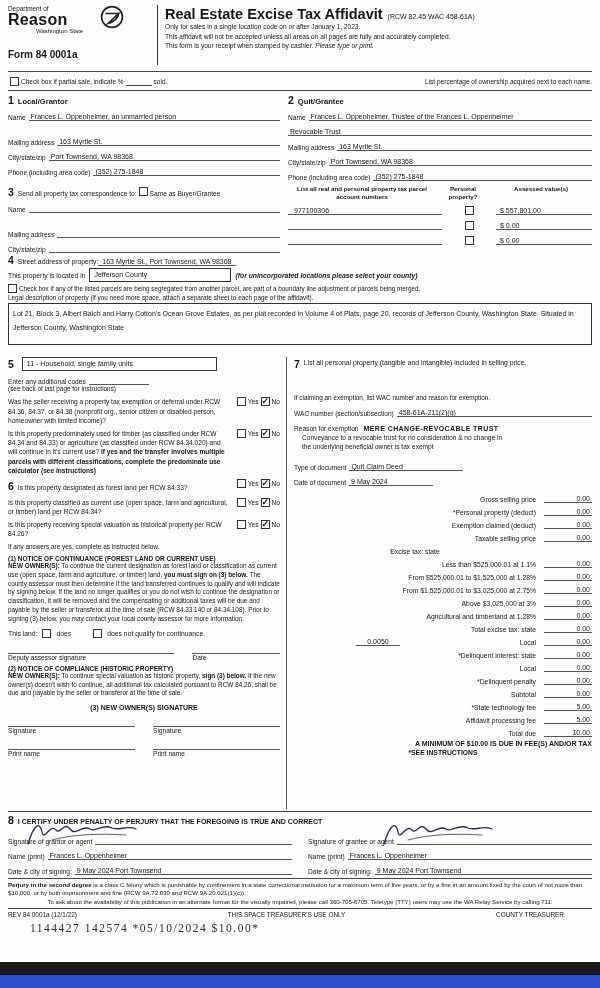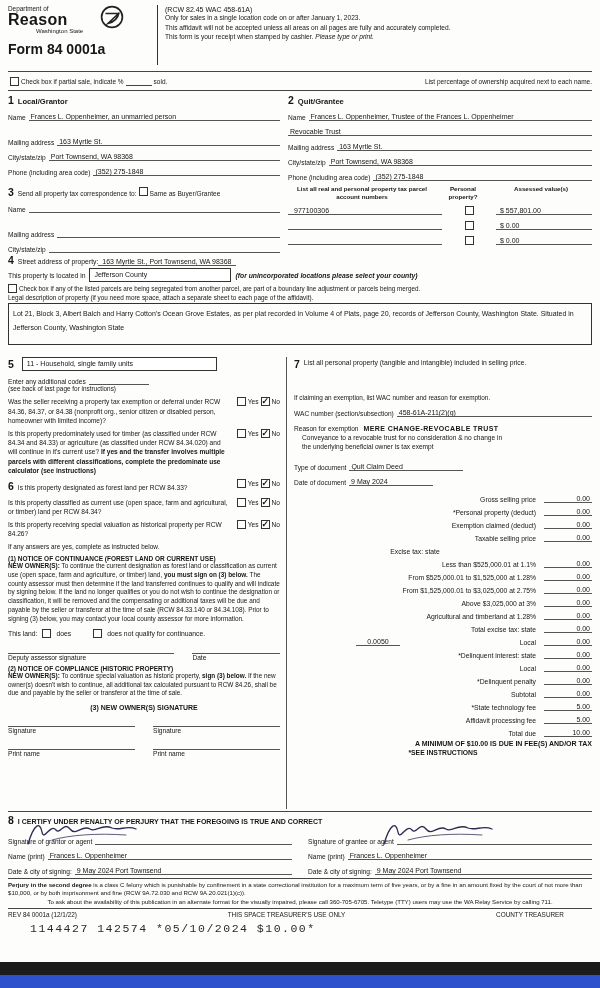--- a/index.html
+++ b/index.html
@@ -8,21 +8,21 @@
   .hr{border-top:1px solid #444;margin:2px 0}
   b{font-weight:bold}
   i{font-style:italic}
 
   
   .header{display:flex;height:64px}
   .hleft{width:142px;flex:none;position:relative}
   .dept{font-size:6.4px}
   .rev{font-size:16px;font-weight:bold;letter-spacing:.3px;line-height:1}
   .wastate{font-size:6px;margin-left:28px}
-  .formno{font-size:14px;font-weight:bold;margin-top:7px}
+  .formno{font-size:10px;font-weight:bold;margin-top:15px}
   .logo{position:absolute;top:0;left:92px;width:24px;height:24px}
   .vdiv{border-left:1px solid #333;margin:0 7px;height:60px}
   .hright{flex:1;padding-top:1px}
   .titlerow{display:flex;align-items:baseline;gap:5px}
   .title{font-size:14.5px;font-weight:bold;white-space:nowrap}
   .rcw{font-size:7px}
   .note{font-size:6.6px;line-height:1.45}
 
   
   .cb{display:inline-block;flex:none;width:7px;height:7px;border:1px solid #333;background:#fff;font-size:9px;line-height:6px;text-align:center;overflow:visible;margin:0 2px;vertical-align:-1px}
@@ -98,21 +98,21 @@
   .s8cols{display:flex;gap:16px;margin-top:6px}
   .s8col{flex:1}
   .sigline{position:relative}
   .scrawl{position:absolute;left:14px;bottom:-3px;width:120px;height:30px;overflow:visible}
 
   .perjury{font-size:6.1px;line-height:1.3;margin-top:1px}
   .altfmt{font-size:6.1px;line-height:1.3;text-align:center;margin-top:1px}
   .revrow{display:flex;font-size:6.4px;align-items:center;margin-top:2px}
   .revrow .mid{flex:1;text-align:center}
   .revrow .right{margin-right:28px}
-  .stamp{font-family:Liberation Mono, monospace;font-size:11.5px;letter-spacing:1.5px;color:#2b2b2b;margin-top:4px;padding-left:22px}
+  .stamp{font-family:Liberation Serif, serif;font-size:11.5px;letter-spacing:1.5px;color:#2b2b2b;margin-top:4px;padding-left:22px}
   .bars{position:absolute;left:0;right:0;bottom:0}
   .bar-black{height:13px}
   .bar-blue{height:13px}
 </style>
 </head>
 <body>
 
 <div class="page">
 
   <div class="header">
@@ -122,20 +122,21 @@
       <div class="wastate">Washington State</div>
       <svg class="logo" viewBox="0 0 24 24">
         <circle cx="12" cy="12" r="10.4" fill="none" stroke="#222" stroke-width="1.7"></circle>
         <path d="M5.5 8.5 L18.5 8.5 L8 18.5 C14 17 18 13 19 7.5" fill="none" stroke="#222" stroke-width="1.6"></path>
       </svg>
       <div class="formno">Form 84 0001a</div>
     </div>
     <div class="vdiv"></div>
     <div class="hright">
       <div class="titlerow">
+        <span class="title">Real Estate Excise Tax Affidavit</span>
         <span class="rcw">(RCW 82.45 WAC 458-61A)</span>
       </div>
       <div class="note">Only for sales in a single location code on or after January 1, 2023.</div>
       <div class="note">This affidavit will not be accepted unless all areas on all pages are fully and accurately completed.</div>
       <div class="note"><span>This form is your receipt when stamped by cashier. </span><i>Please type or print.</i></div>
     </div>
   </div>
 
   <div class="hr"></div>
 

